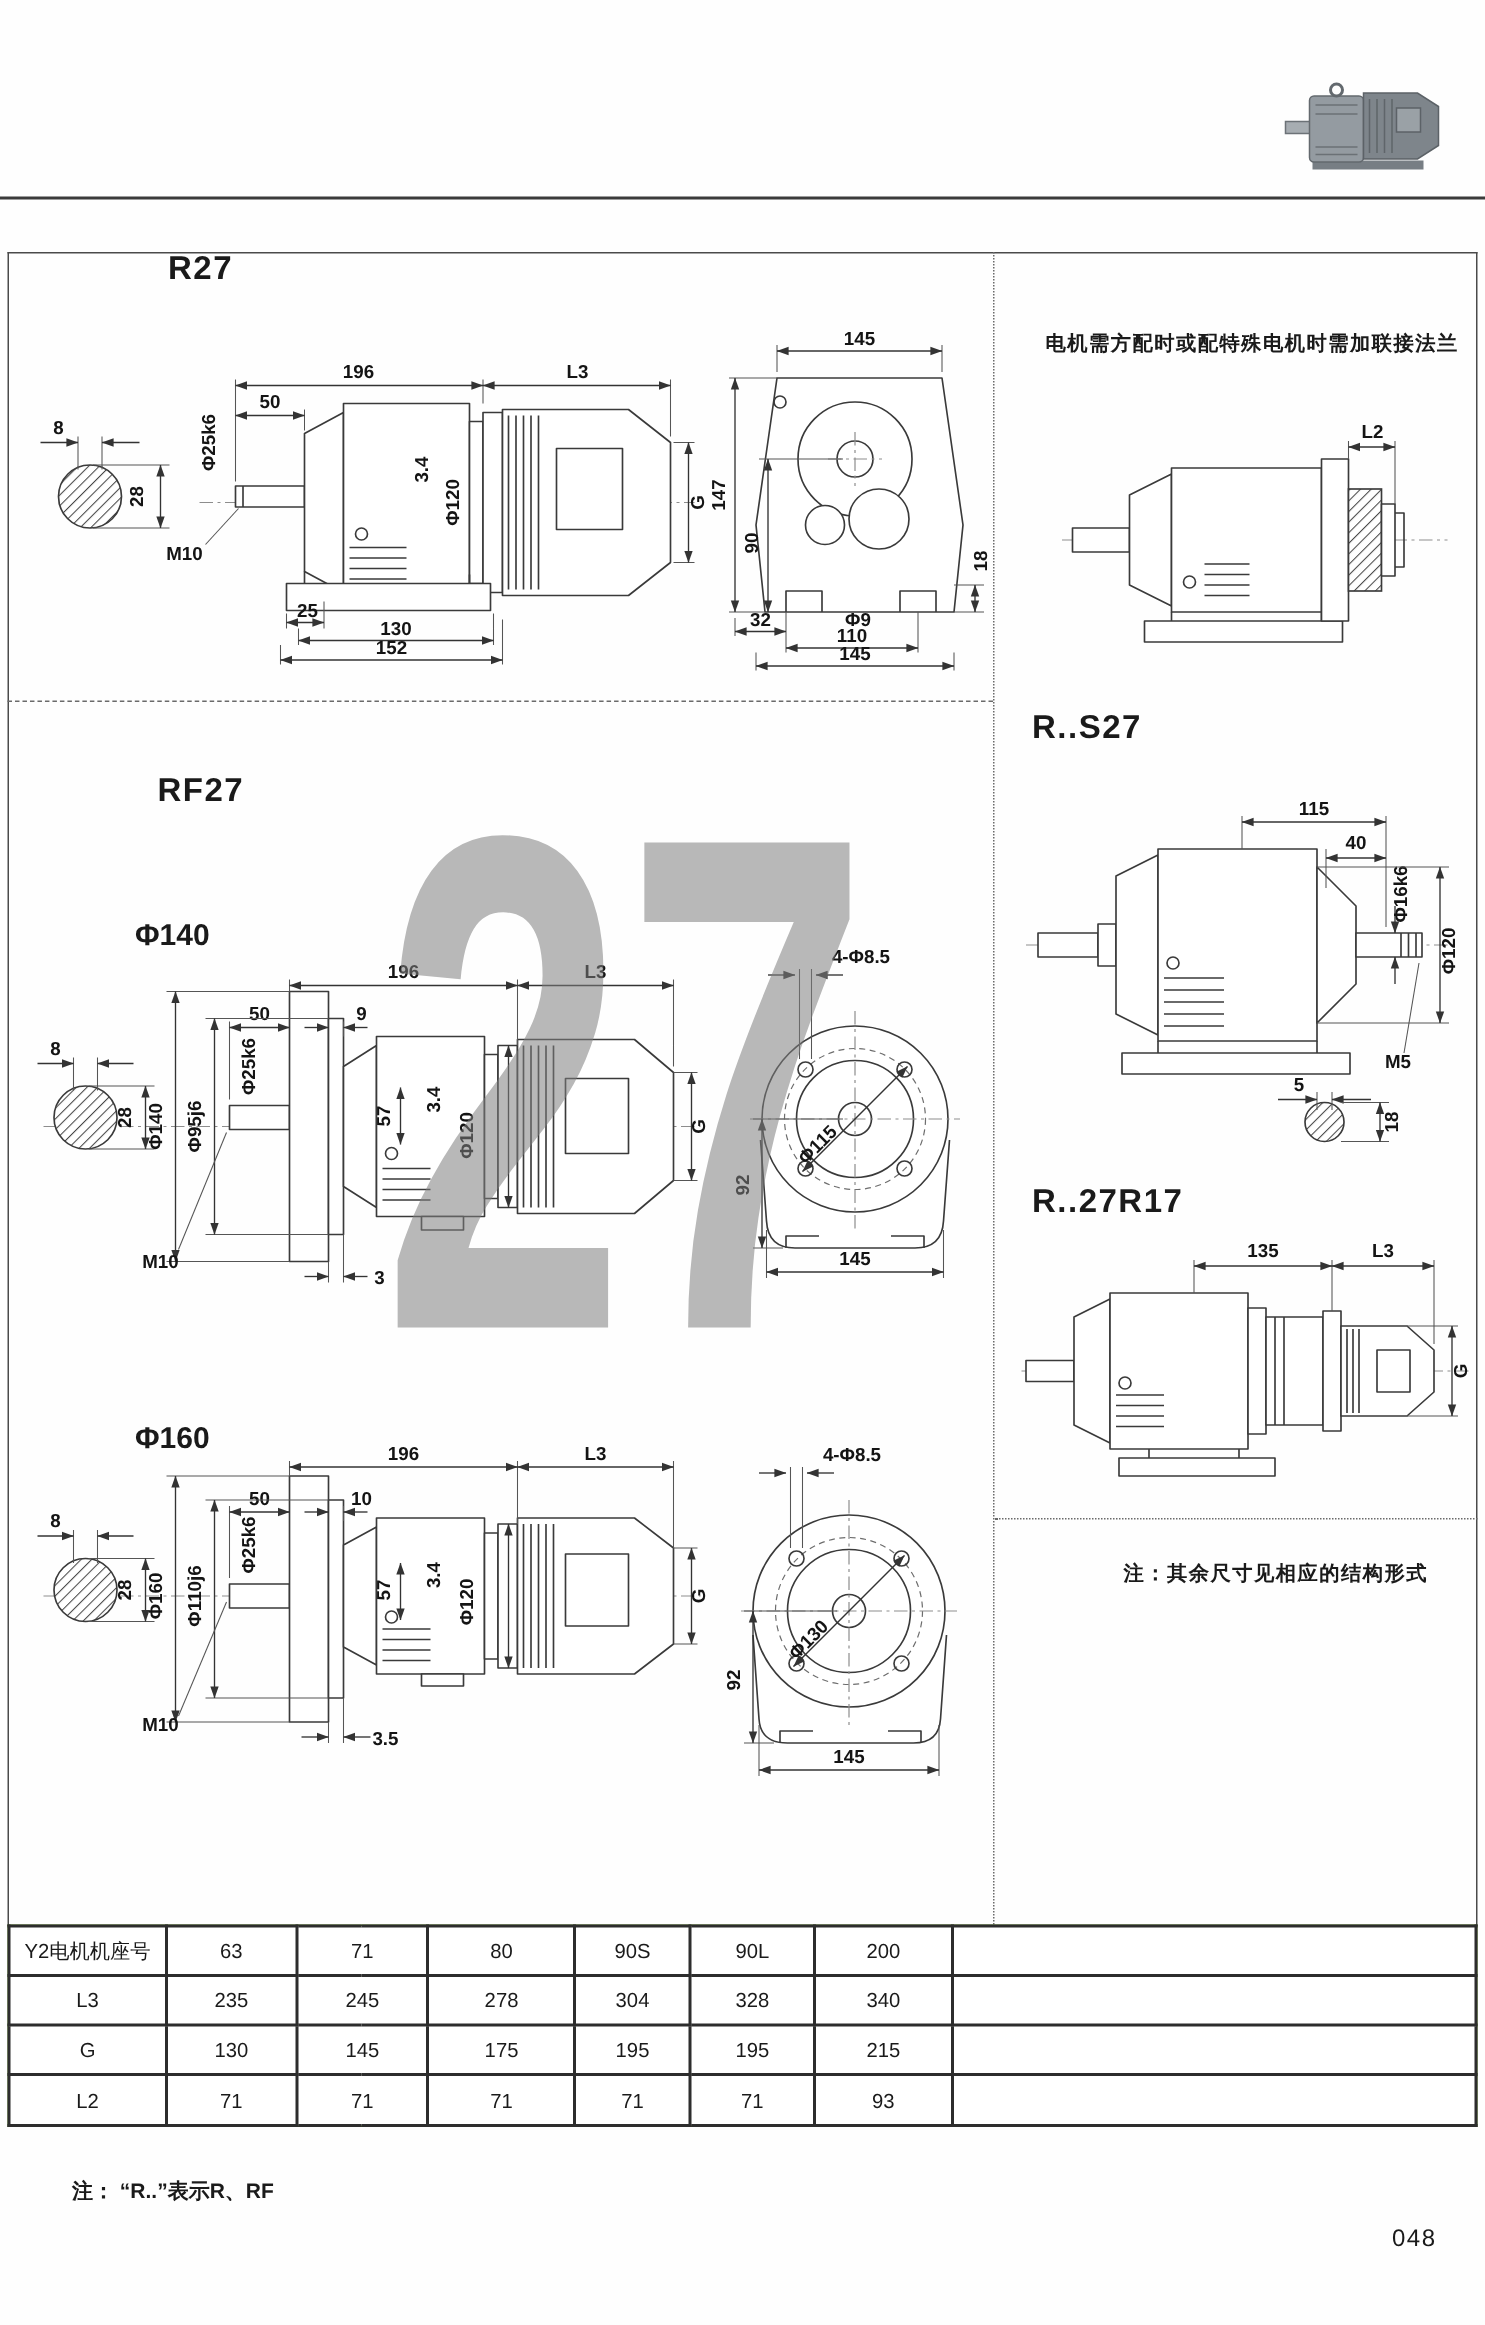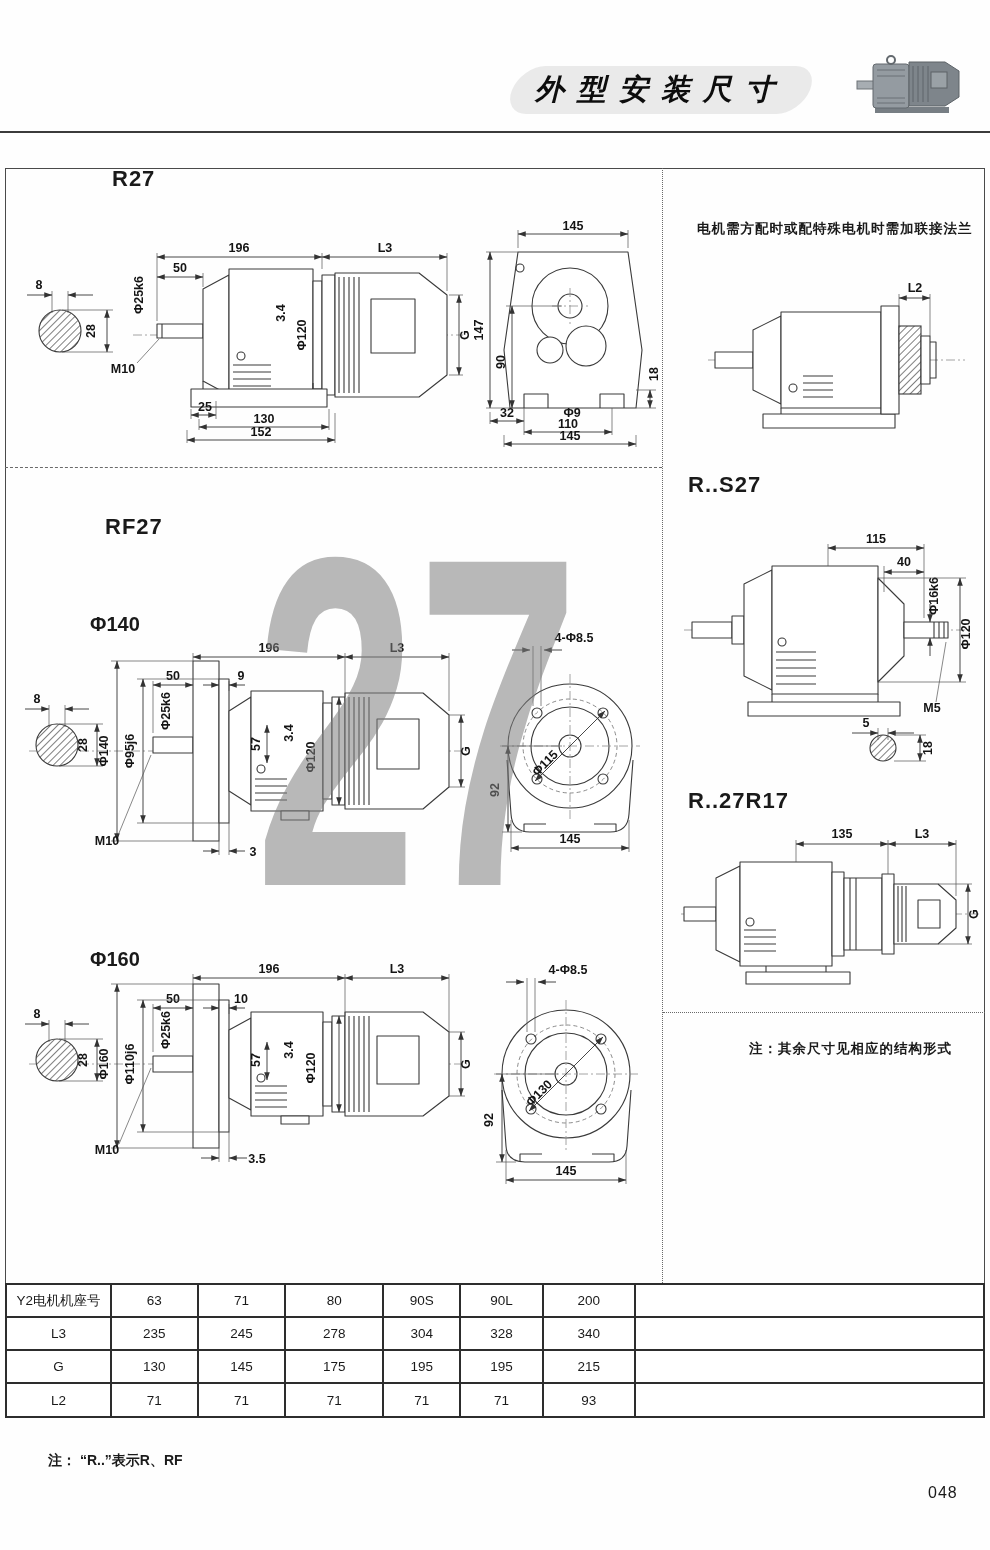--- a/index.html
+++ b/index.html
@@ -53,24 +53,20 @@
       <marker id="arr" markerWidth="10" markerHeight="8" refX="8.6" refY="4" orient="auto-start-reverse">
         <path d="M0,0.9 L8.8,4 L0,7.1 Z" fill="#333" stroke="none"></path>
       </marker>
       <pattern id="hatch" patternUnits="userSpaceOnUse" width="5" height="5" patternTransform="rotate(45)">
         <rect width="5" height="5" fill="#fff"></rect>
         <line x1="0" y1="0" x2="0" y2="5" stroke="#474747" stroke-width="1.4"></line>
       </pattern>
     </defs>
   </svg>
 
-  <div class="banner">
-    <div class="banner-bg"></div>
-    <div class="banner-text">外型安装尺寸</div>
-  </div>
   <svg class="draw" style="left:853px;top:50px" width="118" height="68">
     <rect x="22" y="57" width="74" height="6" fill="#777e84" stroke="none"></rect>
     <rect x="4" y="31" width="18" height="8" fill="#a7adb2" stroke="#6c7277"></rect>
     <rect x="20" y="14" width="36" height="44" rx="3" fill="#949ba1" stroke="#63696e"></rect>
     <path d="M24,20 h28 M24,26 h28 M24,48 h28 M24,53 h28" stroke="#6b7176" stroke-width="1" fill="none"></path>
     <path d="M56,12 h36 l14,9 v26 l-14,9 h-36 z" fill="#7e858b" stroke="#5c6267"></path>
     <path d="M60,16 v36 M65,16 v36 M70,16 v36 M75,16 v36" stroke="#5f656a" stroke-width="1"></path>
     <rect x="78" y="22" width="16" height="16" fill="#9aa1a6" stroke="#5c6267"></rect>
     <circle cx="38" cy="10" r="4" fill="none" stroke="#63696e" stroke-width="2"></circle>
   </svg>

